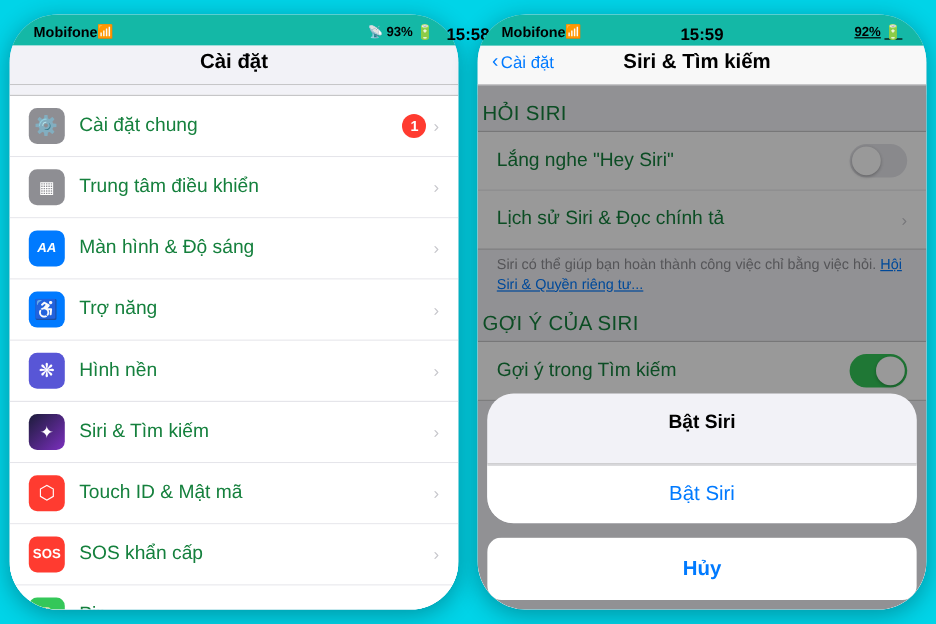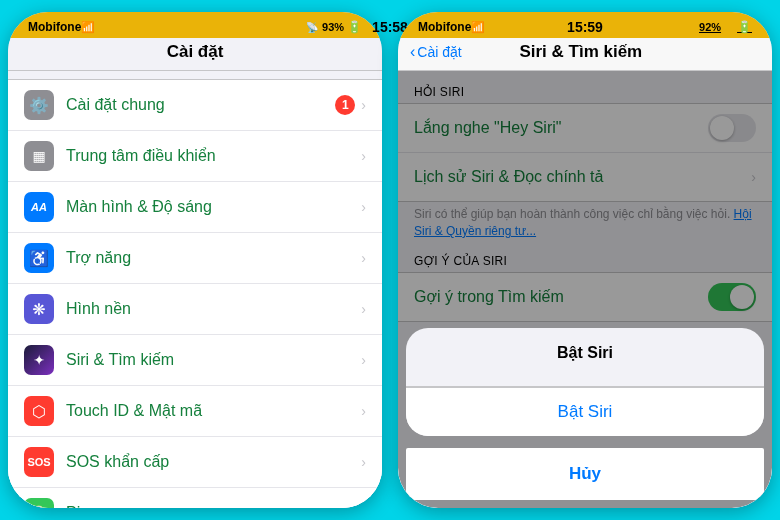--- a/index.html
+++ b/index.html
@@ -21,23 +21,22 @@
       margin: 12px 8px;
       border-radius: 40px;
       overflow: hidden;
       box-shadow: 0 4px 20px rgba(0,0,0,0.3);
     }
 
     
     .status-bar {
       display: flex;
       justify-content: space-between;
-      align-items: center;
       padding: 8px 20px 4px;
-      background: #eab308;
+      background: #14b8a6;
       font-size: 12px;
       font-weight: 600;
     }
 
     
     .nav-bar {
       background: #f2f2f7;
       text-align: center;
       padding: 4px 0 8px;
       font-size: 17px;
@@ -127,23 +126,23 @@
       margin-right: 6px;
     }
 
     .item-chevron {
       color: #c7c7cc;
       font-size: 14px;
     }
 
     
     .siri-section-header {
-      padding: 6px 16px 4px;
-      font-size: 12px;
-      color: #000000;
+      padding: 6px 4px 4px;
+      font-size: 17px;
+      color: #15803d;
       letter-spacing: 0.3px;
       text-transform: uppercase;
     }
 
     .siri-section-note {
       padding: 4px 16px 8px;
       font-size: 12px;
       color: #8e8e93;
       line-height: 1.4;
     }
@@ -218,21 +217,21 @@
       color: #007aff;
       background: #fff;
       border: none;
       cursor: pointer;
       border-top: 1px solid #c6c6c8;
     }
     .modal-button:first-child { border-top: none; }
 
     .modal-cancel {
       background: #1d4ed8;
-      border-radius: 2px;
+      border-radius: 12px;
       margin: 8px;
       margin-top: 4px;
       overflow: hidden;
     }
     .modal-cancel-btn {
       display: block;
       width: 100%;
       padding: 16px;
       text-align: center;
       font-size: 17px;
@@ -359,21 +358,21 @@
     </div>
   </div>
 </div>
 
 <div class="phone-panel">
 
   <div class="status-bar" style="position:relative;">
     <span style="font-size:12px;font-weight:600;">Mobifone</span>
     <span style="font-size:11px;">📶</span>
     <span style="font-size:14px;font-weight:600;position:absolute;left:50%;transform:translateX(-50%);">15:59</span>
-    <div style="display:flex;align-items:center;gap:16px;margin-left:auto;text-decoration:underline;">
+    <div style="display:flex;align-items:center;gap:3px;margin-left:auto;text-decoration:underline;">
       <span style="font-size:11px;">92%</span>
       <span style="font-size:12px;">🔋</span>
     </div>
   </div>
 
   <div class="nav-bar-with-back">
     <div class="nav-back">
       <span style="font-size:16px;">‹</span>
       <span style="font-size:14px;">Cài đặt</span>
     </div>

